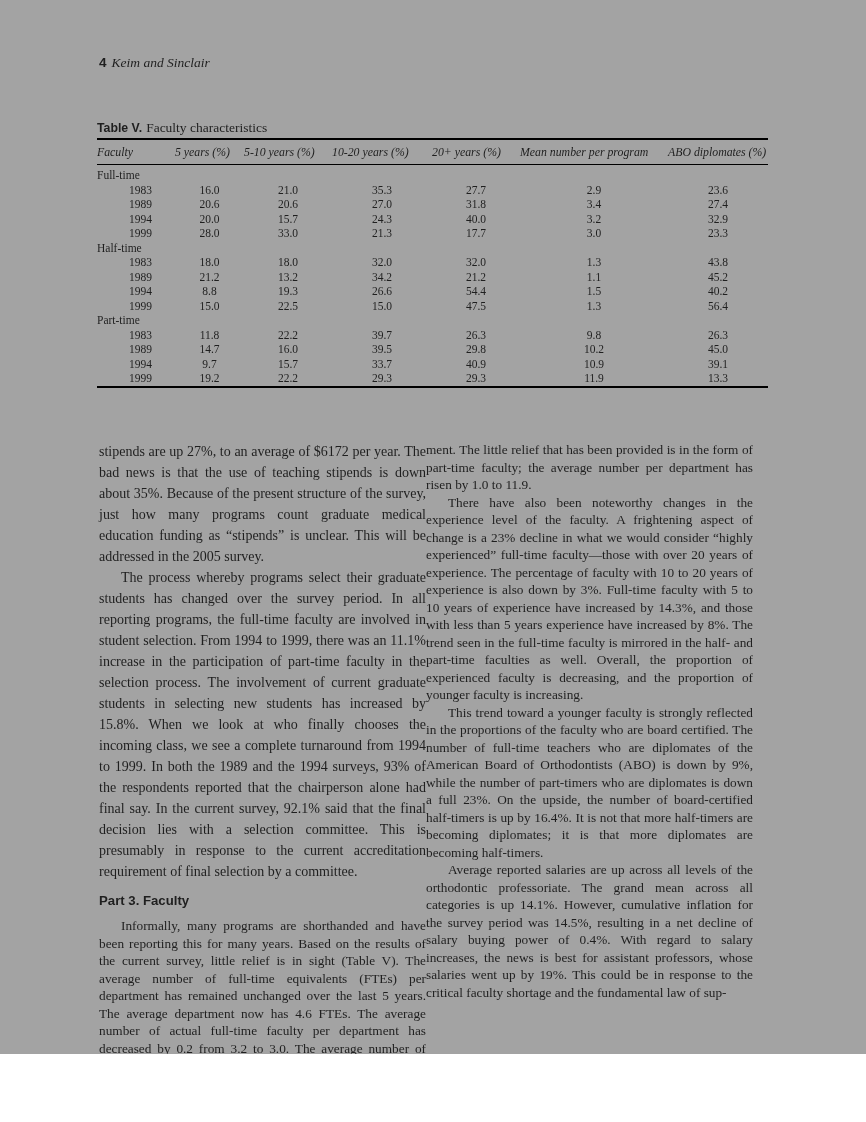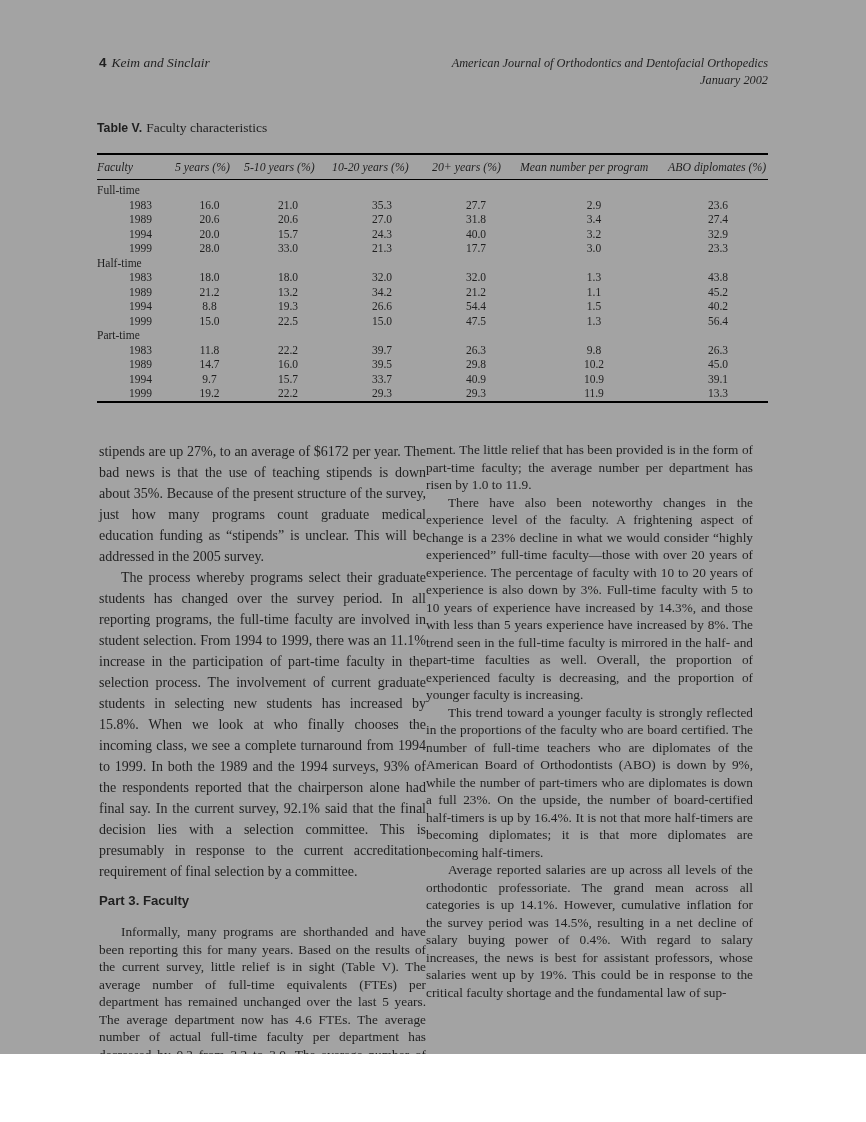--- a/index.html
+++ b/index.html
@@ -21,21 +21,21 @@
     justify-content: space-between;
     align-items: flex-start;
   }
   .rh-left { font-size: 13.5px; white-space: nowrap; }
   .rh-pagenum { font-family: "Liberation Sans", sans-serif; font-weight: bold; font-style: normal; margin-right: 5px; }
   .rh-authors { font-style: italic; }
   .rh-right { text-align: right; font-style: italic; font-size: 12.3px; line-height: 17px; }
 
   
   .table-section { position: absolute; top: 120px; left: 97px; width: 671px; }
-  .table-title { font-size: 13.5px; margin-bottom: 17px; }
+  .table-title { font-size: 13.5px; margin-bottom: 2px; }
   .table-title .tlabel { font-family: "Liberation Sans", sans-serif; font-weight: bold; font-size: 12.3px; margin-right: 4px; }
   table.datatable { width: 671px; border-collapse: collapse; table-layout: fixed; }
   table.datatable thead th {
     font-style: italic; font-weight: normal; text-align: left;
     font-size: 11.8px; padding: 5px 0 4px 0;
     border-top: 2px solid #000; border-bottom: 1.6px solid #000;
   }
   table.datatable tbody { border-bottom: 2.4px solid #000; }
   table.datatable td { font-size: 11.5px; height: 14.5px; line-height: 14.5px; padding: 0; vertical-align: middle; }
   table.datatable tr.group td { padding-left: 0; }
@@ -50,35 +50,31 @@
     display: flex; 
   }
   .col { width: 327px; text-align: justify; }
   .col p { margin: 0; }
   .col p.indent { text-indent: 22px; }
   .col p.lg { font-size: 14px;   line-height: 21px; }
   .col p.sm { font-size: 13.3px; line-height: 17.5px; }
   .col h3.section-heading {
     font-family: "Liberation Sans", sans-serif;
     font-size: 13.2px; font-weight: bold;
-    margin: 11px 0 15px 0;
+    margin: 11px 0 9px 0;
   }
 </style>
 </head>
 <body>
 
 <div class="page">
 
   <div class="running-head">
     <div class="rh-left">
       <span class="rh-pagenum">4</span><span class="rh-authors">Keim and Sinclair</span>
-    </div>
-    <div class="rh-right">
-      <div>American Journal of Orthodontics and Dentofacial Orthopedics</div>
-      <div>January 2002</div>
     </div>
   </div>
 
   <div class="table-section">
     <div class="table-title">
       <span class="tlabel">Table V.</span><span>Faculty characteristics</span>
     </div>
     <table class="datatable">
       <colgroup>
         <col style="width:78px">

